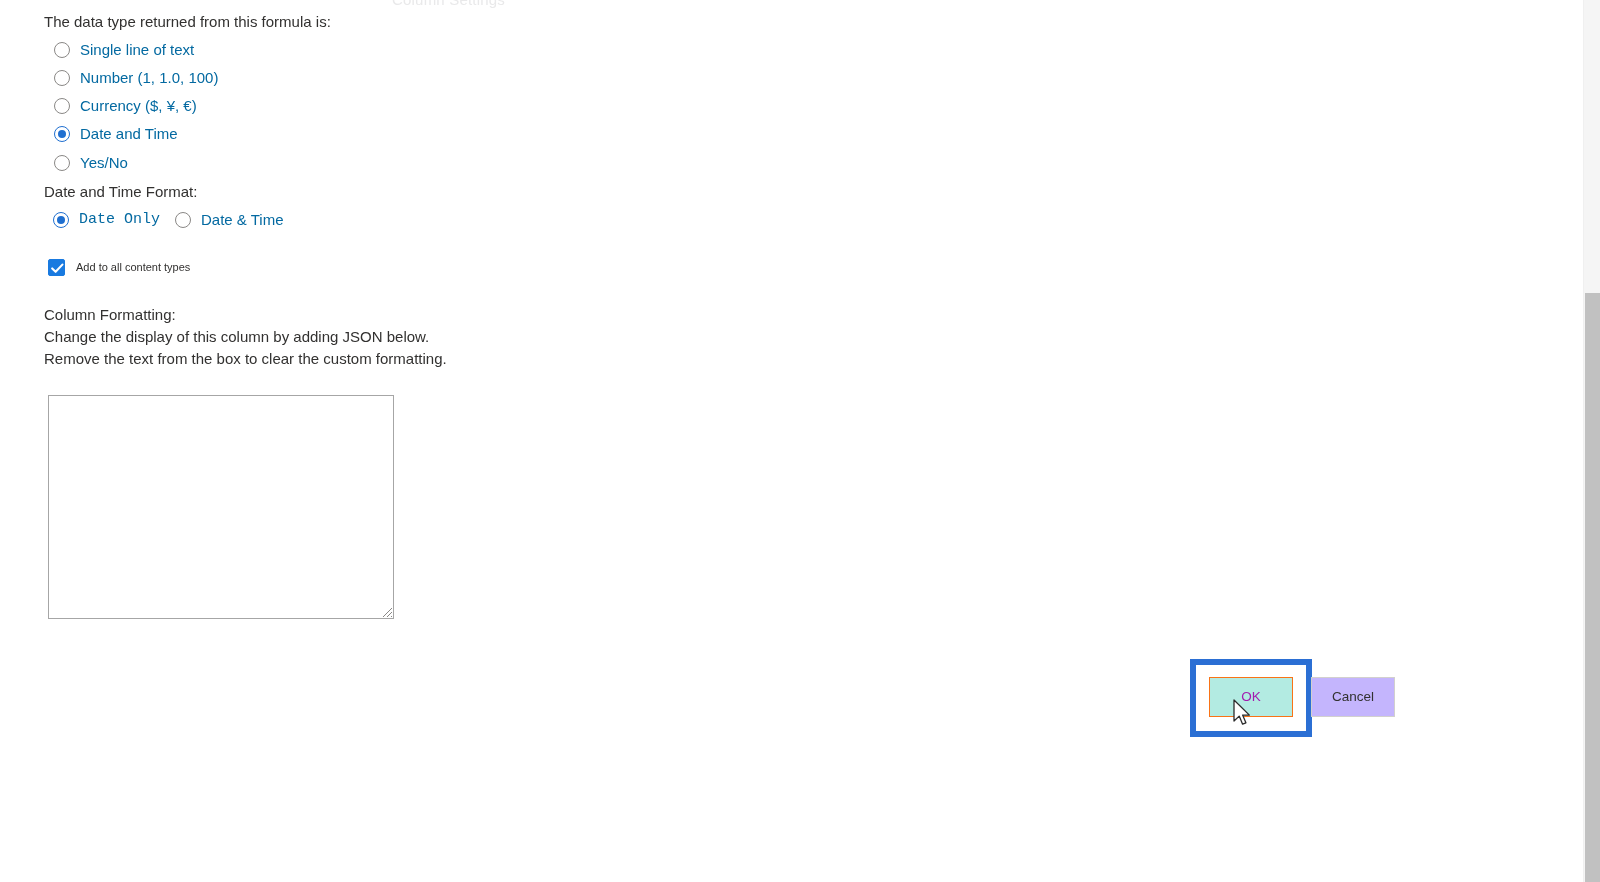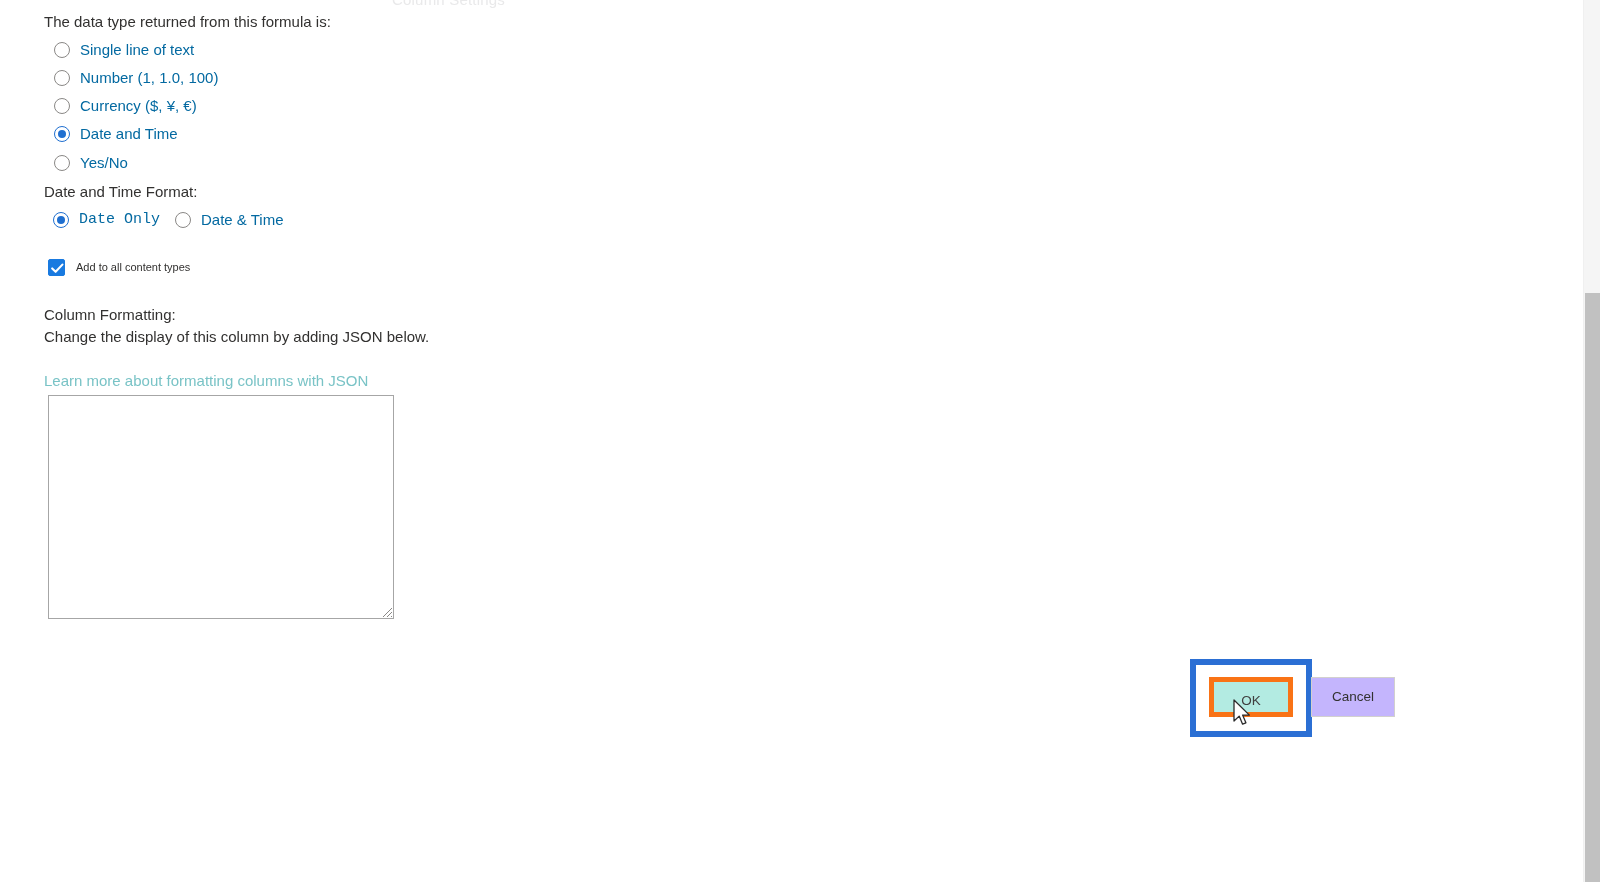--- a/index.html
+++ b/index.html
@@ -167,22 +167,22 @@
     background: #ffffff;
   }
   .ok-button {
     position: absolute;
     left: 1209px;
     top: 677px;
     width: 84px;
     height: 40px;
     box-sizing: border-box;
     background: #b3ebe2;
-    border: 5px solid #f97316;
-    color: #404040;
+    border: 1px solid #f97316;
+    color: #a21caf;
     font-family: "Liberation Sans", sans-serif;
     font-size: 13.5px;
     line-height: 38px;
     text-align: center;
     padding: 0;
     cursor: pointer;
   }
   .cancel-button {
     position: absolute;
     left: 1311px;
@@ -283,22 +283,22 @@
         <path d="M1.2 5.4 L4.6 8.8 L11.4 1.6" fill="none" stroke="#ffffff" stroke-width="2.1" stroke-linecap="round" stroke-linejoin="round"></path>
       </svg>
     </span>
     <span class="checkbox-label">Add to all content types</span>
   </div>
 
   <div class="label-line" style="left:44px; top:304px;">Column Formatting:</div>
 
   <div class="label-line" style="left:44px; top:326px;">Change the display of this column by adding JSON below.</div>
 
-
-  <a class="json-link" style="left:44px; top:370px;" href="#">Learn more about formatting columns with JSON</a>
+  <div class="label-line" style="left:44px; top:348px;">Remove the text from the box to clear the custom formatting.</div>
+
 
   <textarea class="json-textarea" placeholder="" style=""></textarea>
 
   <span class="resize-grip">
     <svg width="14" height="14" viewBox="0 0 14 14" aria-hidden="true">
       <path d="M13 4 L4 13 M13 8 L8 13 M13 12 L12 13" stroke="#8a8886" stroke-width="1" fill="none"></path>
     </svg>
   </span>
 
   <div class="ok-highlight"></div>

